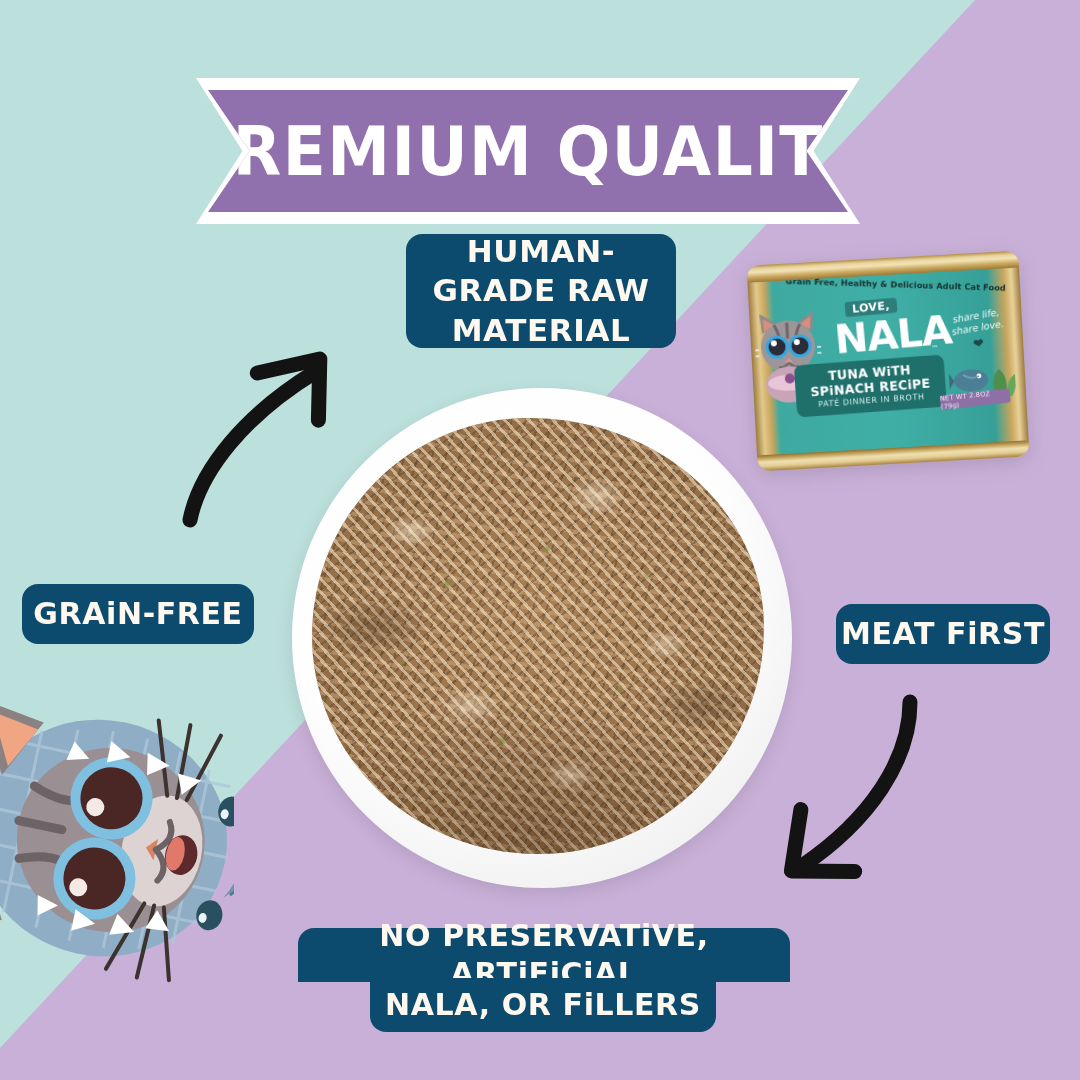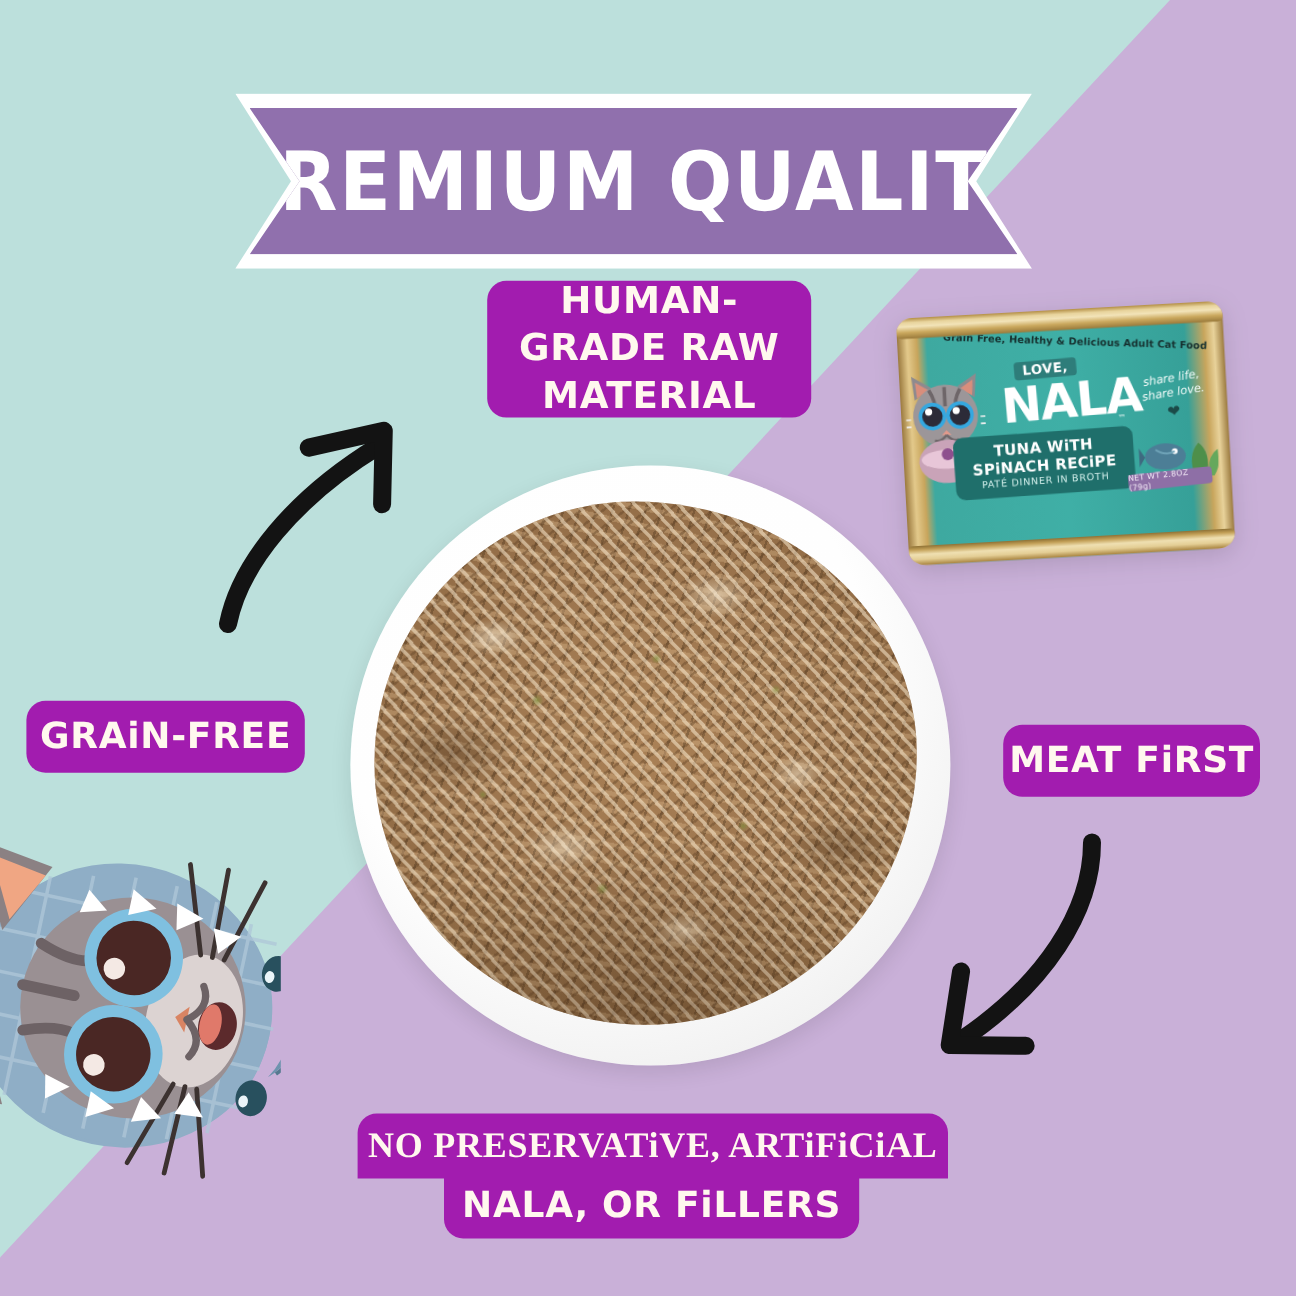--- a/index.html
+++ b/index.html
@@ -40,36 +40,36 @@
     font-weight:700;
     letter-spacing:1.5px;
     font-family:"DejaVu Sans",sans-serif;
     white-space:nowrap;
     transform:scaleY(1.08);
   }
 
   
   .badge{
     position:absolute;
-    background:#a21caf;
+    background:#0c4a6e;
     color:#FFF8EE;
     border-radius:16px;
     display:flex;align-items:center;justify-content:center;
     text-align:center;
     font-weight:700;
     letter-spacing:0.6px;
     line-height:1.28;
     font-family:"DejaVu Sans",sans-serif;
     box-sizing:border-box;
   }
 
   #badge-human{left:406px;top:234px;width:270px;height:114px;font-size:31px;padding:4px 12px;}
   #badge-grain{left:22px;top:584px;width:232px;height:60px;font-size:30px;}
   #badge-meat{left:836px;top:604px;width:214px;height:60px;font-size:30px;}
-  #badge-nofill-1{left:298px;top:928px;width:492px;height:54px;font-size:30px;border-radius:16px 16px 0 0;font-family:Liberation Serif, serif;}
+  #badge-nofill-1{left:298px;top:928px;width:492px;height:54px;font-size:30px;border-radius:16px 16px 0 0;}
   #badge-nofill-2{left:370px;top:978px;width:346px;height:54px;font-size:30px;border-radius:0 0 16px 16px;}
   #badge-nofill-1::after{
     content:"";position:absolute;left:72px;right:80px;bottom:-10px;height:12px;background:#F4A63E;
   }
 
   
   .plate{
     position:absolute;left:292px;top:388px;width:500px;height:500px;
     border-radius:50%;
     background:radial-gradient(circle at 42% 36%, #FFFFFF 0%, #FEFEFE 52%, #F2F2F2 76%, #E3E3E3 92%, #D8D8D8 100%);

